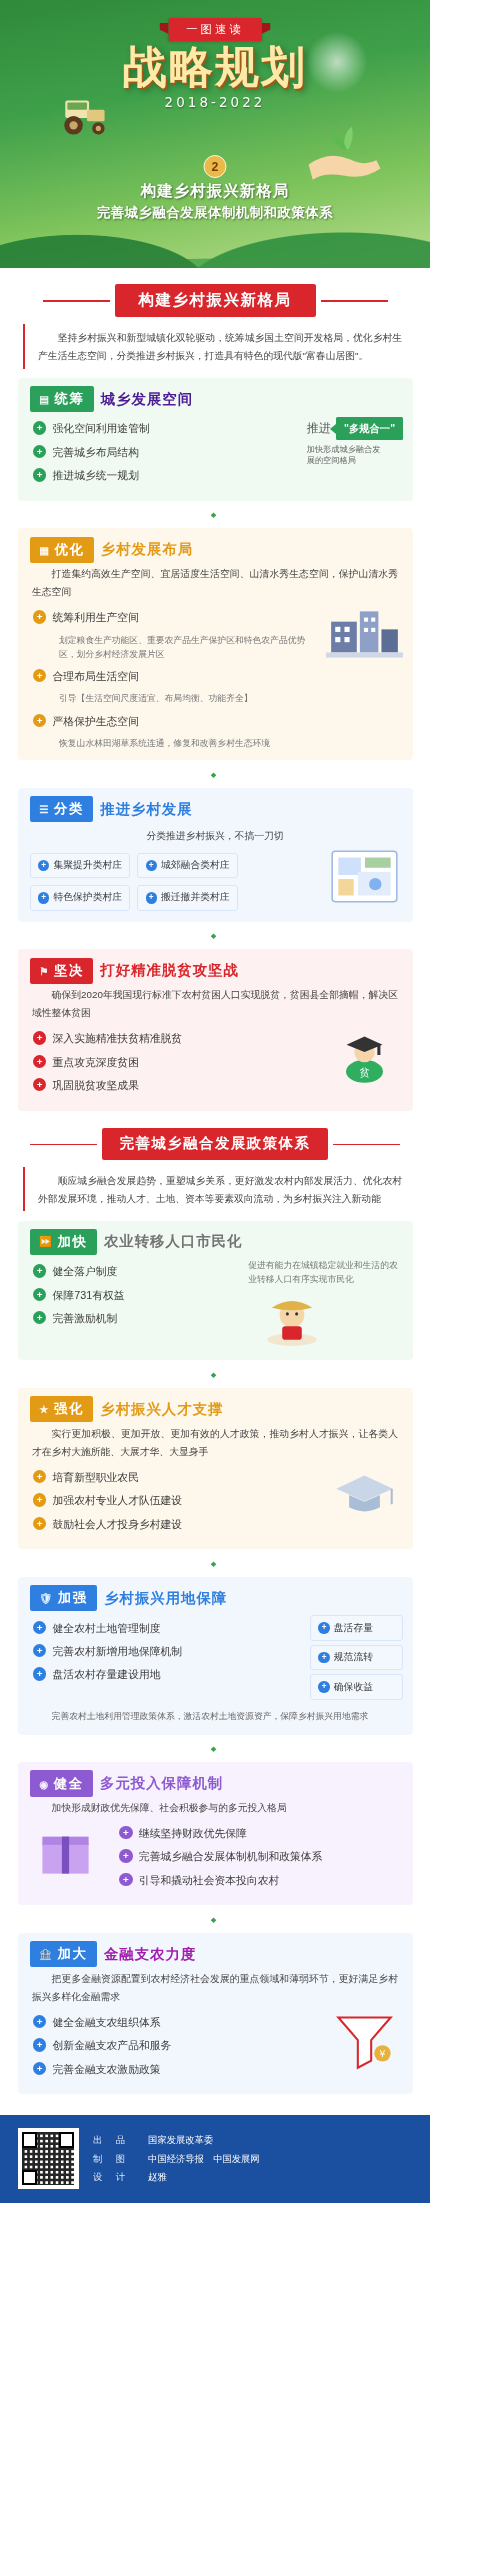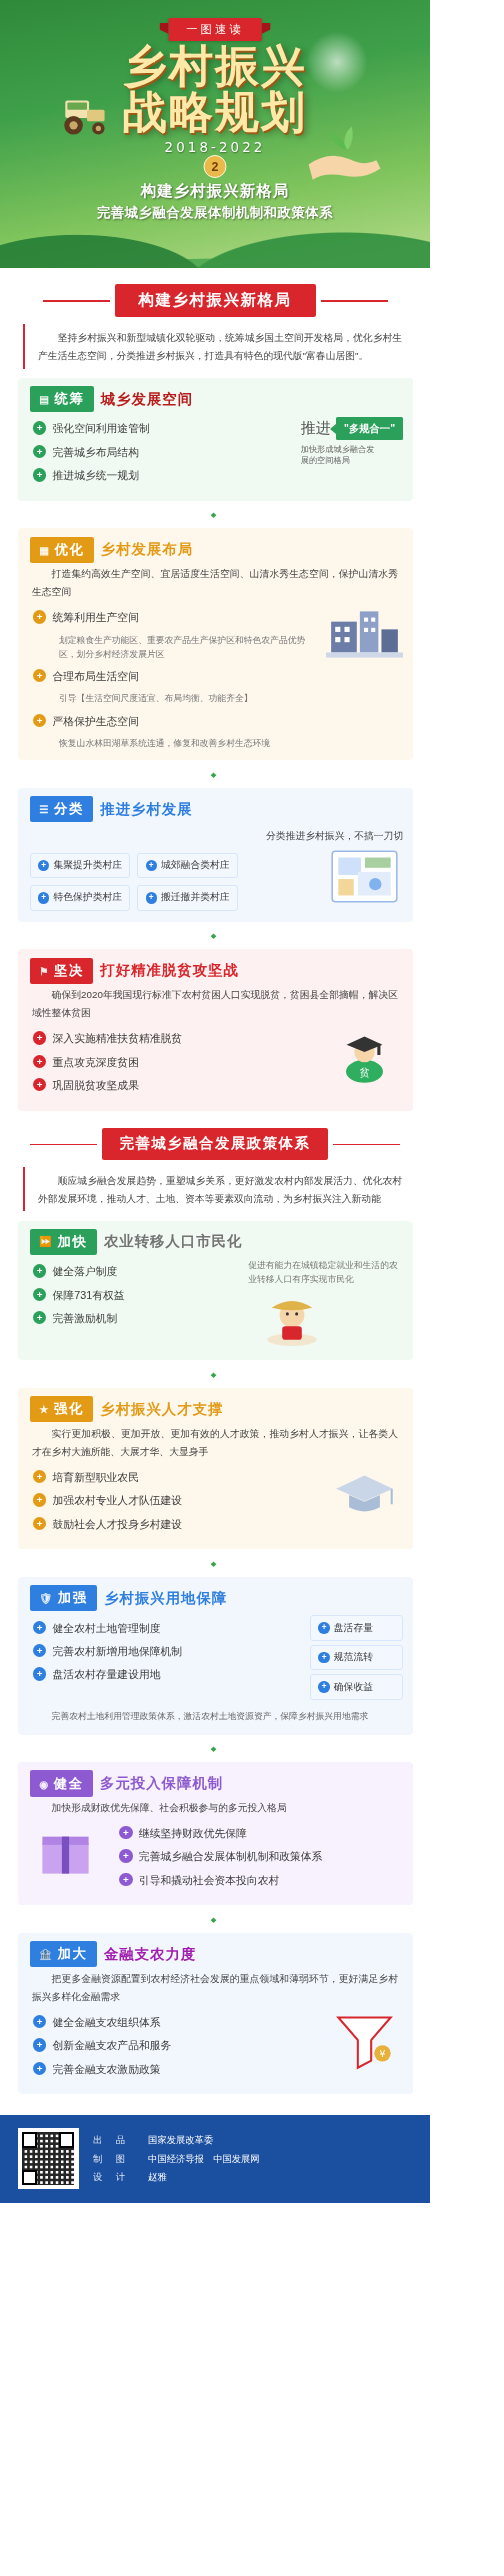--- a/index.html
+++ b/index.html
@@ -133,21 +133,21 @@
   .row { display: flex; align-items: flex-start; gap: 9.3px; }
   .row .col-left { flex: 1; }
   .row .col-right { flex: 0 0 auto; }
 
   .illus {
     width: 77px; height: 67px; position: relative;
   }
 
   
   .arrow-box { display: flex; align-items: center; gap: 5.2px; margin-top: 5.2px; }
-  .arrow-label { font-size: 15px; color: #555; white-space: nowrap; font-family: Liberation Serif, serif; }
+  .arrow-label { font-size: 12px; color: #555; white-space: nowrap; font-family: Liberation Serif, serif; }
   .arrow-shape {
     background: #2aa05a; color: #fff; font-size: 10.3px; font-weight: bold;
     padding: 4.1px 8.2px; position: relative; border-radius: 1.5px;
   }
   .arrow-shape:before {
     content: ""; position: absolute; left: -6.2px; top: 50%; transform: translateY(-50%);
     border-top: 5.2px solid transparent; border-bottom: 5.2px solid transparent;
     border-right: 6.2px solid #2aa05a;
   }
   .arrow-cap { font-size: 8.2px; color: #666; max-width: 77px; line-height: 1.4; }
@@ -161,21 +161,21 @@
 
   
   .mini-grid { display: flex; gap: 7.2px; margin: 9.3px 0 0 3.1px; flex-wrap: wrap; }
   .mini {
     display: flex; align-items: center; gap: 4.1px; font-size: 9.8px; color: #3a3a3a;
     background: #f3f8ff; border: 0.5px solid #d7e6fb; border-radius: 3.1px; padding: 5.2px 7.2px;
   }
   .mini .plus { width: 11.3px; height: 11.3px; border-radius: 50%; background: #2f7fe0; color: #fff;
     font-size: 8.2px; line-height: 11.3px; text-align: center; font-weight: bold; }
 
-  .center-note { text-align: right; font-size: 9.8px; color: #444; margin-top: 7.2px; }
+  .center-note { text-align: center; font-size: 9.8px; color: #444; margin-top: 7.2px; }
 
   
   .footer {
     margin-top: 20.6px; background: #1b4fa0; color: #fff; padding: 13.4px 17.5px;
     display: flex; align-items: center; gap: 14.4px;
   }
   .qr { width: 61px; height: 61px; background: #fff; position: relative; flex: 0 0 auto; }
   .qr .qr-inner {
     position: absolute; inset: 4.1px;
     background-image:
@@ -225,21 +225,20 @@
 
     <svg class="hdr-icon-hand" viewBox="0 0 170 150">
       <path d="M20 110 q40 -28 80 -10 q30 14 52 2 l8 16 q-32 22 -70 14 q-40 -8 -62 8 z" fill="#f6d6a8"></path>
       <path d="M90 80 q-4 -30 14 -44 q6 22 -6 44 z" fill="#7fd06a"></path>
       <path d="M92 82 q-26 -12 -30 -34 q24 6 32 32 z" fill="#5cbb4e"></path>
     </svg>
 
     <div class="ribbon">一图速读</div>
 
     <div class="title-main">
-      <div class="title-line1">乡村振兴</div>
       <div class="title-line2">战略规划</div>
       <div class="title-years">2018-2022</div>
     </div>
 
     <div class="hdr-badge">2</div>
     <div class="hdr-sub1">构建乡村振兴新格局</div>
     <div class="hdr-sub2">完善城乡融合发展体制机制和政策体系</div>
   </div>
 
   <div class="wrap">
@@ -250,21 +249,21 @@
     <div class="quote-block">
       <div class="para">坚持乡村振兴和新型城镇化双轮驱动，统筹城乡国土空间开发格局，优化乡村生产生活生态空间，分类推进乡村振兴，打造具有特色的现代版"富春山居图"。</div>
     </div>
 
     <div class="card tint" style="background:#f0faf2;">
       <div class="card-head">
         <span class="tag" style="background:#2aa05a;">
           <span class="tag-ico">▤</span>
           <span>统筹</span>
         </span>
-        <span class="card-title" style="color:#b91c1c;">城乡发展空间</span>
+        <span class="card-title" style="color:#4c1d95;">城乡发展空间</span>
       </div>
       <div class="row">
         <div class="col-left">
           <div class="bullets">
             <div class="bullet">
               <span class="plus" style="background:#2aa05a;">+</span>
               <span class="btext">强化空间利用途管制</span>
             </div>
             <div class="bullet">
               <span class="plus" style="background:#2aa05a;">+</span>

